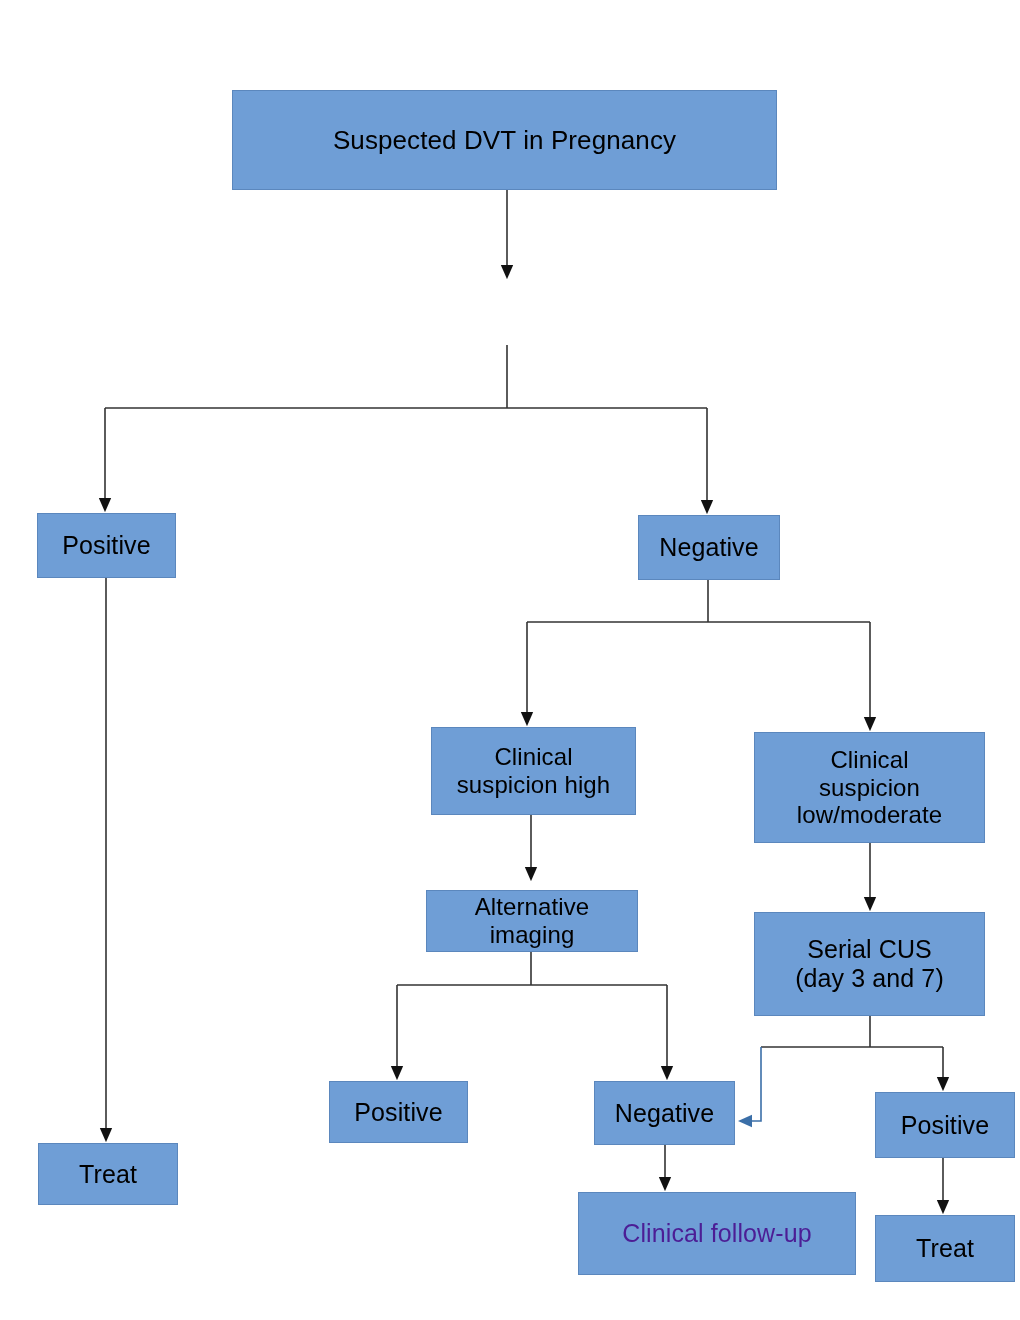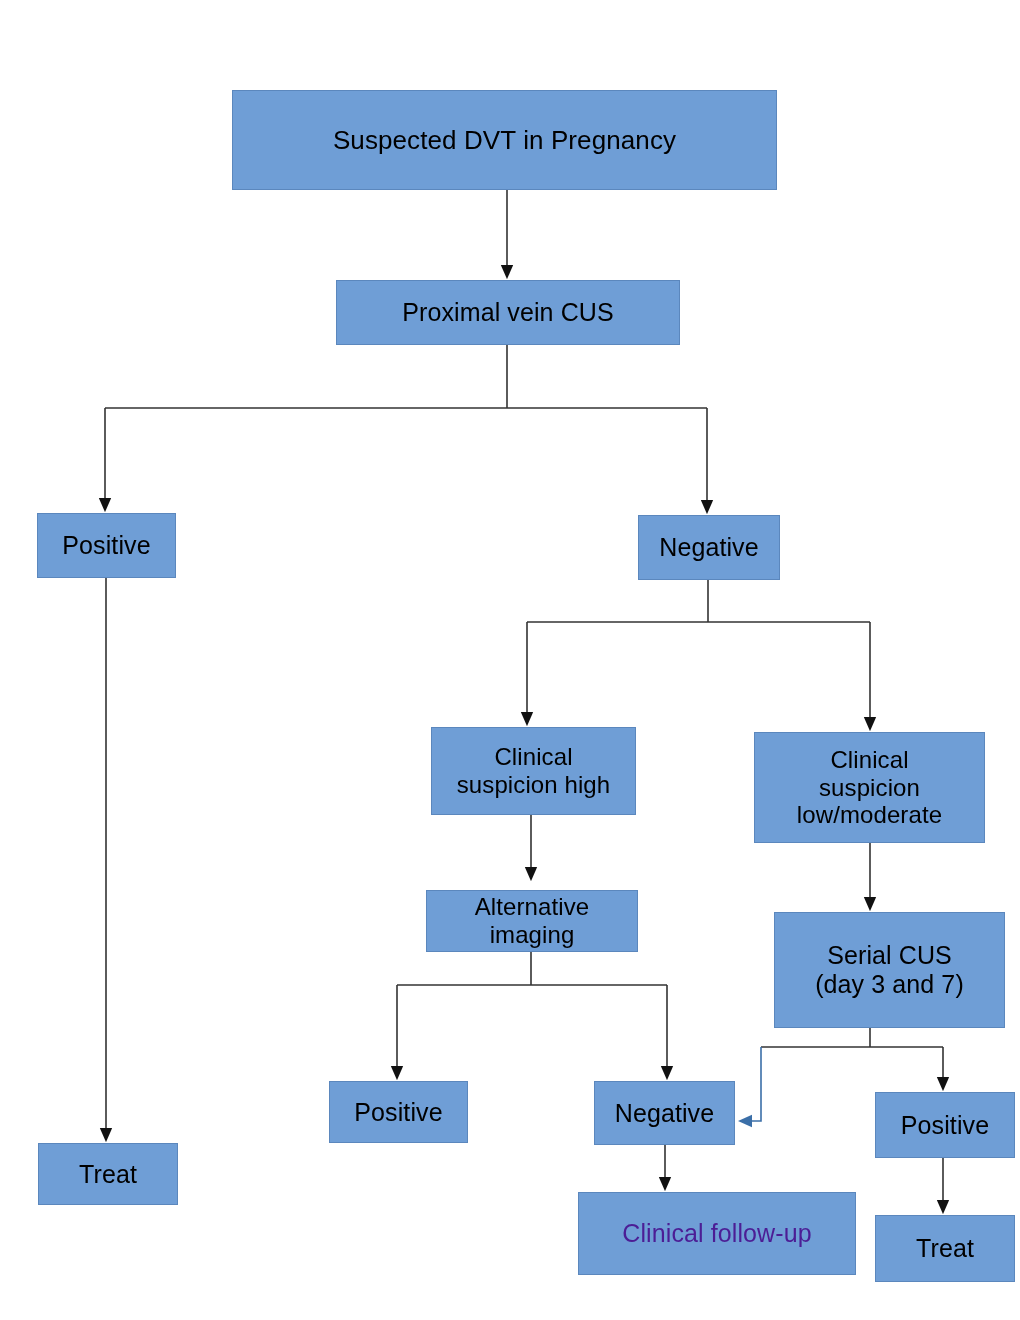--- a/index.html
+++ b/index.html
@@ -86,31 +86,30 @@
       <path d="M943,1047 L943,1084" marker-end="url(#arrowBlack)"></path>
       <path stroke="#3b6fa8" d="M761,1047 L761,1121 L745,1121" marker-end="url(#arrowBlue)"></path>
 
       <path d="M665,1145 L665,1184" marker-end="url(#arrowBlack)"></path>
 
       <path d="M943,1158 L943,1207" marker-end="url(#arrowBlack)"></path>
     </g>
   </svg>
 
   <div class="node" style="left: 232px; top: 90px; width: 545px; height: 100px; font-size: 26px; background: rgb(111, 158, 214); border-color: rgb(91, 135, 189); color: rgb(0, 0, 0);">Suspected DVT in Pregnancy</div>
-  <div class="node" style="left: 336px; top: 280px; width: 344px; height: 65px; font-size: 25px; background: rgb(111, 158, 214); border-color: rgb(91, 135, 189); color: rgb(0, 0, 0);">Proximal vein CUS</div>
   <div class="node" style="left: 37px; top: 513px; width: 139px; height: 65px; font-size: 25px; background: rgb(111, 158, 214); border-color: rgb(91, 135, 189); color: rgb(0, 0, 0);">Positive</div>
   <div class="node" style="left: 638px; top: 515px; width: 142px; height: 65px; font-size: 25px; background: rgb(111, 158, 214); border-color: rgb(91, 135, 189); color: rgb(0, 0, 0);">Negative</div>
   <div class="node" style="left: 431px; top: 727px; width: 205px; height: 88px; font-size: 24px; background: rgb(111, 158, 214); border-color: rgb(91, 135, 189); color: rgb(0, 0, 0);">Clinical
 suspicion high</div>
   <div class="node" style="left: 754px; top: 732px; width: 231px; height: 111px; font-size: 24px; background: rgb(111, 158, 214); border-color: rgb(91, 135, 189); color: rgb(0, 0, 0);">Clinical
 suspicion
 low/moderate</div>
   <div class="node" style="left: 426px; top: 882px; width: 212px; height: 62px; font-size: 24px; background: rgb(111, 158, 214); border-color: rgb(91, 135, 189); color: rgb(0, 0, 0); margin-top: 8px;">Alternative
 imaging</div>
-  <div class="node" style="left: 774px; top: 912px; width: 231px; height: 116px; font-size: 25px; background: rgb(111, 158, 214); border-color: rgb(91, 135, 189); color: rgb(0, 0, 0);">Serial CUS
+  <div class="node" style="left: 754px; top: 912px; width: 231px; height: 104px; font-size: 25px; background: rgb(111, 158, 214); border-color: rgb(91, 135, 189); color: rgb(0, 0, 0);">Serial CUS
 (day 3 and 7)</div>
   <div class="node" style="left: 38px; top: 1143px; width: 140px; height: 62px; font-size: 25px; background: rgb(111, 158, 214); border-color: rgb(91, 135, 189); color: rgb(0, 0, 0);">Treat</div>
   <div class="node" style="left: 329px; top: 1081px; width: 139px; height: 62px; font-size: 25px; background: rgb(111, 158, 214); border-color: rgb(91, 135, 189); color: rgb(0, 0, 0);">Positive</div>
   <div class="node" style="left: 594px; top: 1081px; width: 141px; height: 64px; font-size: 25px; background: rgb(111, 158, 214); border-color: rgb(91, 135, 189); color: rgb(0, 0, 0);">Negative</div>
   <div class="node" style="left: 875px; top: 1092px; width: 140px; height: 66px; font-size: 25px; background: rgb(111, 158, 214); border-color: rgb(91, 135, 189); color: rgb(0, 0, 0);">Positive</div>
   <div class="node" style="left: 534px; top: 1192px; width: 278px; height: 83px; font-size: 25px; background: rgb(111, 158, 214); border-color: rgb(91, 135, 189); color: #4c1d95; margin-left: 44px;">Clinical follow-up</div>
   <div class="node" style="left: 875px; top: 1215px; width: 140px; height: 67px; font-size: 25px; background: rgb(111, 158, 214); border-color: rgb(91, 135, 189); color: rgb(0, 0, 0);">Treat</div>
 
 </div>
 

